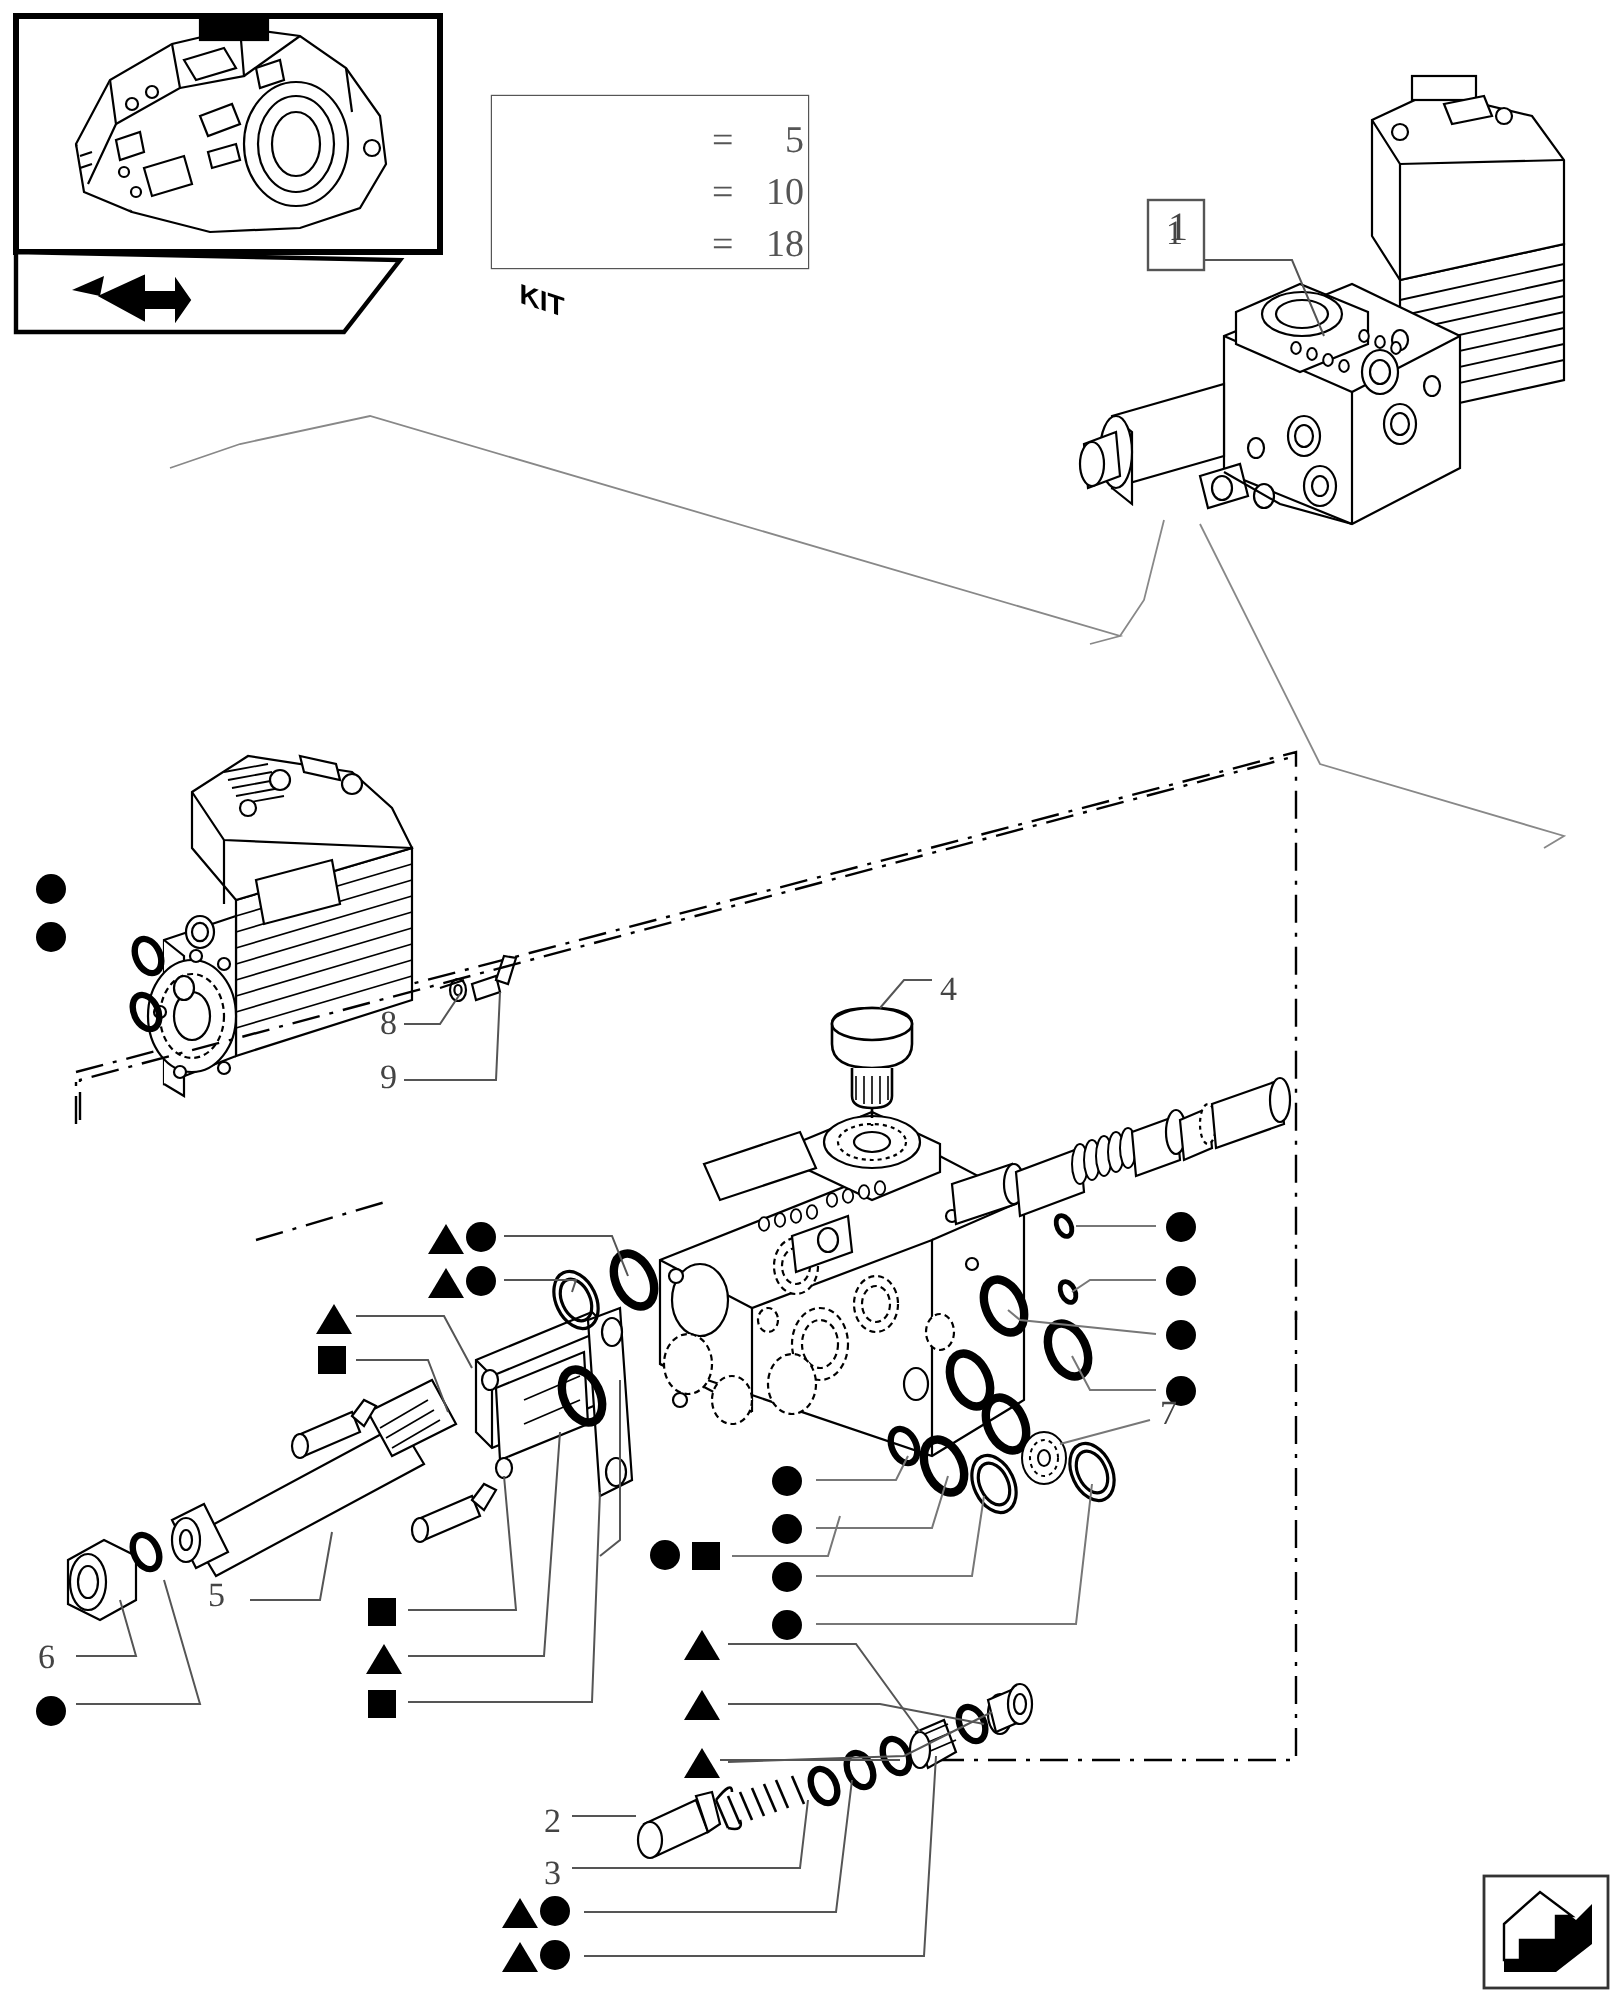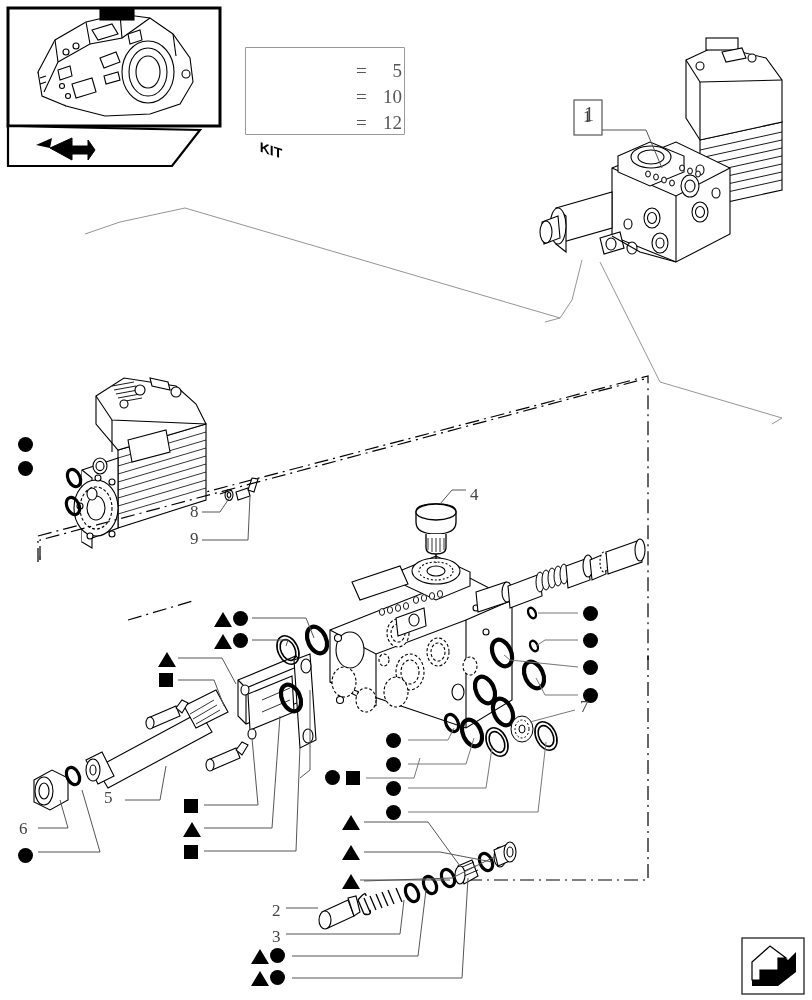--- a/index.html
+++ b/index.html
@@ -525,19 +525,19 @@
     <div style="position:absolute;left:110px;top:12px;width:46px;display:flex;justify-content:space-between;">
       <span class="legend-num">=</span>
       <span class="legend-num">5</span>
     </div>
     <div style="position:absolute;left:110px;top:38px;width:46px;display:flex;justify-content:space-between;">
       <span class="legend-num">=</span>
       <span class="legend-num">10</span>
     </div>
     <div style="position:absolute;left:110px;top:64px;width:46px;display:flex;justify-content:space-between;">
       <span class="legend-num">=</span>
-      <span class="legend-num">12</span>
+      <span class="legend-num">18</span>
     </div>
   </div>
 
   <div class="num-label" style="left:584px;top:104px;font-size:20px;">1</div>
 
 </div>
 
 </body></html>

